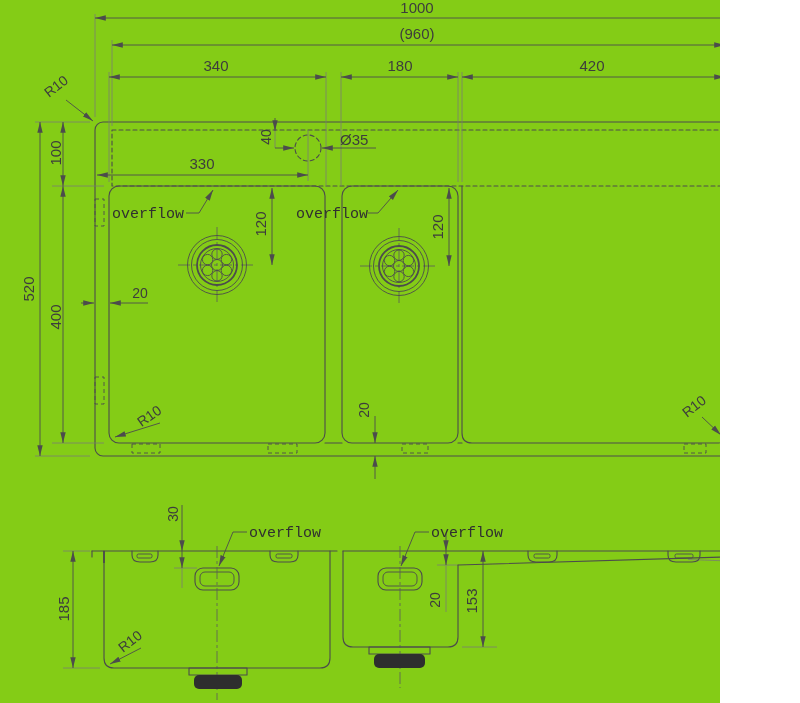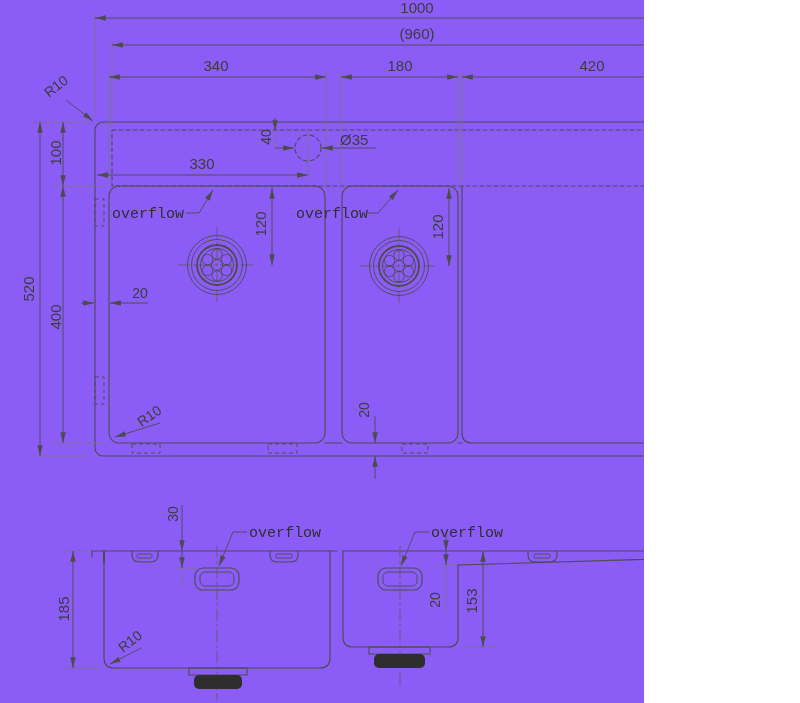--- a/index.html
+++ b/index.html
@@ -1,16 +1,16 @@
 <!DOCTYPE html>
 <html><head>
 <meta charset="utf-8">
 <style>
   html,body{margin:0;padding:0;background:#ffffff;}
-  .canvas{width:644px;height:703px;background:#8b5cf6;position:relative;overflow:hidden;}
+  .canvas{width:720px;height:703px;background:#84cc16;position:relative;overflow:hidden;}
   svg{display:block;}
   .ln   {stroke:#4c4c4c;stroke-width:1.1;fill:none;stroke-linejoin:round;stroke-linecap:round;}
   .ln2  {stroke:#4c4c4c;stroke-width:1.8;fill:none;}
   .thin {stroke:#787878;stroke-width:0.75;fill:none;}
   .dim  {stroke:#4c4c4c;stroke-width:0.9;fill:none;}
   .dashsm{stroke-dasharray:4 3;}
   .cl   {stroke:#5a5a5a;stroke-width:0.8;fill:none;stroke-dasharray:12 3 3 3;}
   .txt  {font-family:"Liberation Sans","DejaVu Sans",sans-serif;font-size:15px;fill:#3d3d3d;}
   .txts {font-family:"Liberation Sans","DejaVu Sans",sans-serif;font-size:14px;fill:#3d3d3d;}
   .mono {font-family:"Liberation Mono","DejaVu Sans Mono",monospace;font-size:15px;fill:#303030;}

